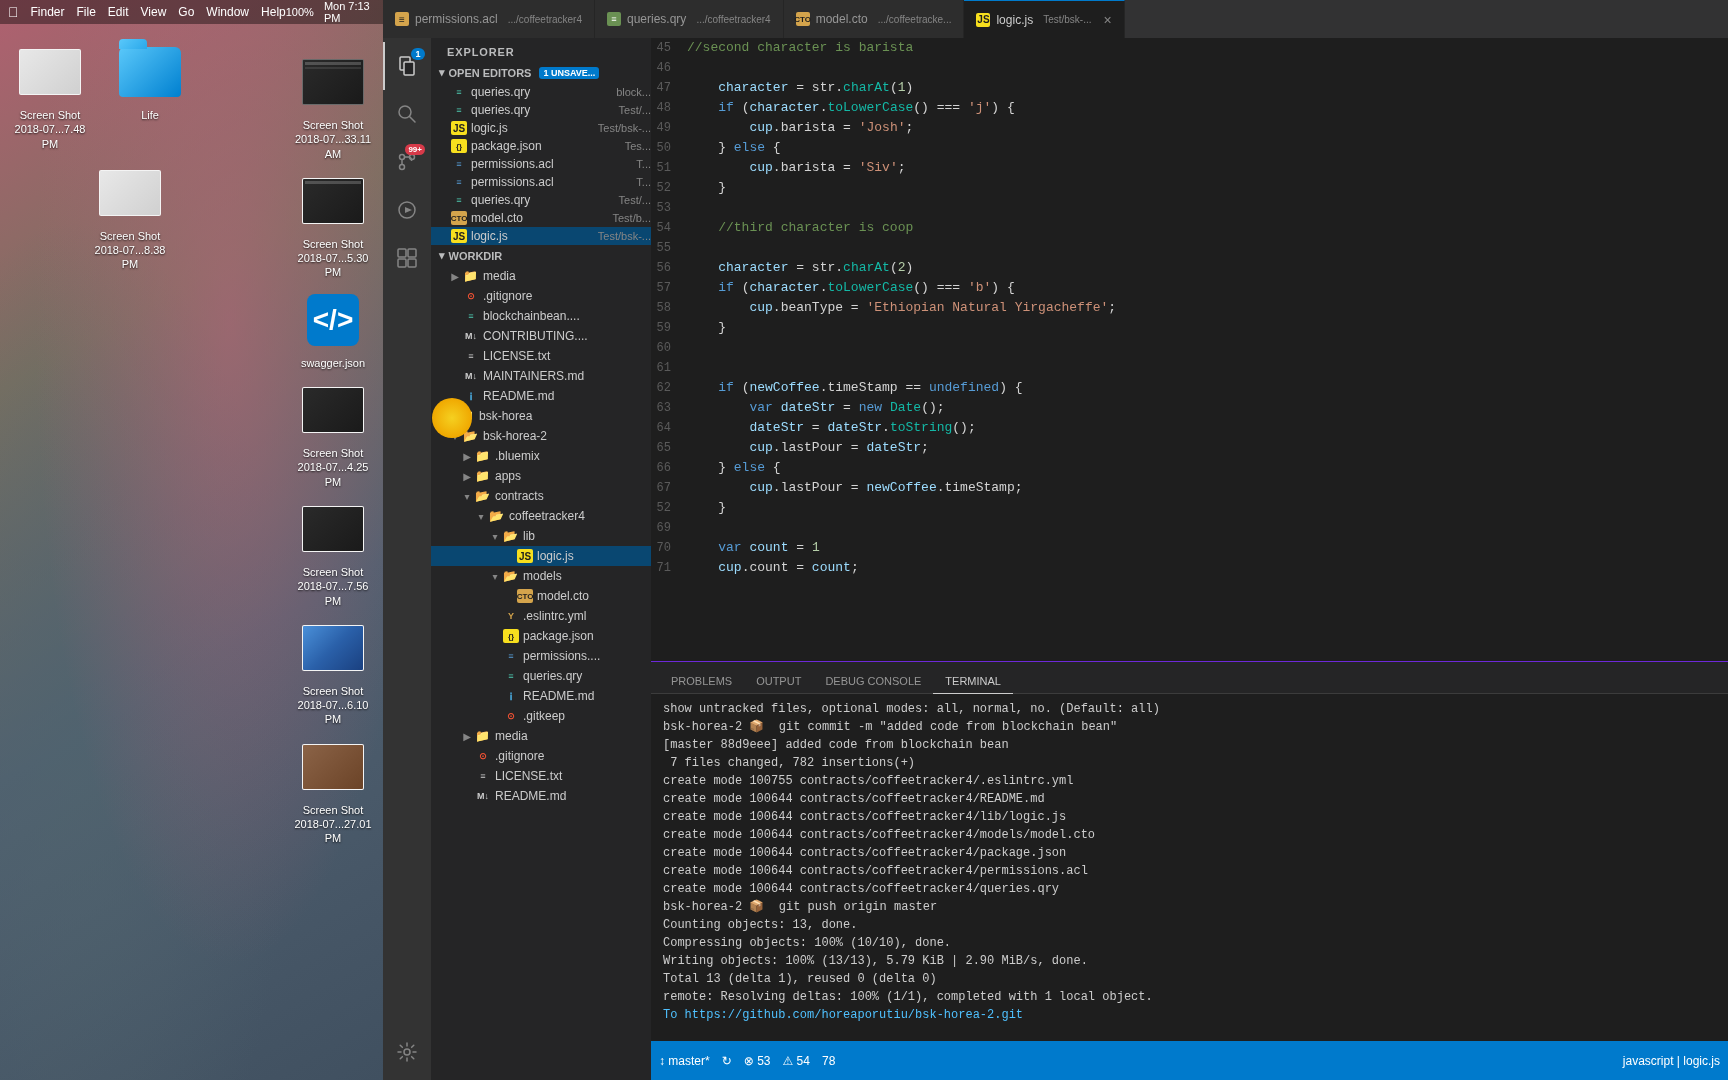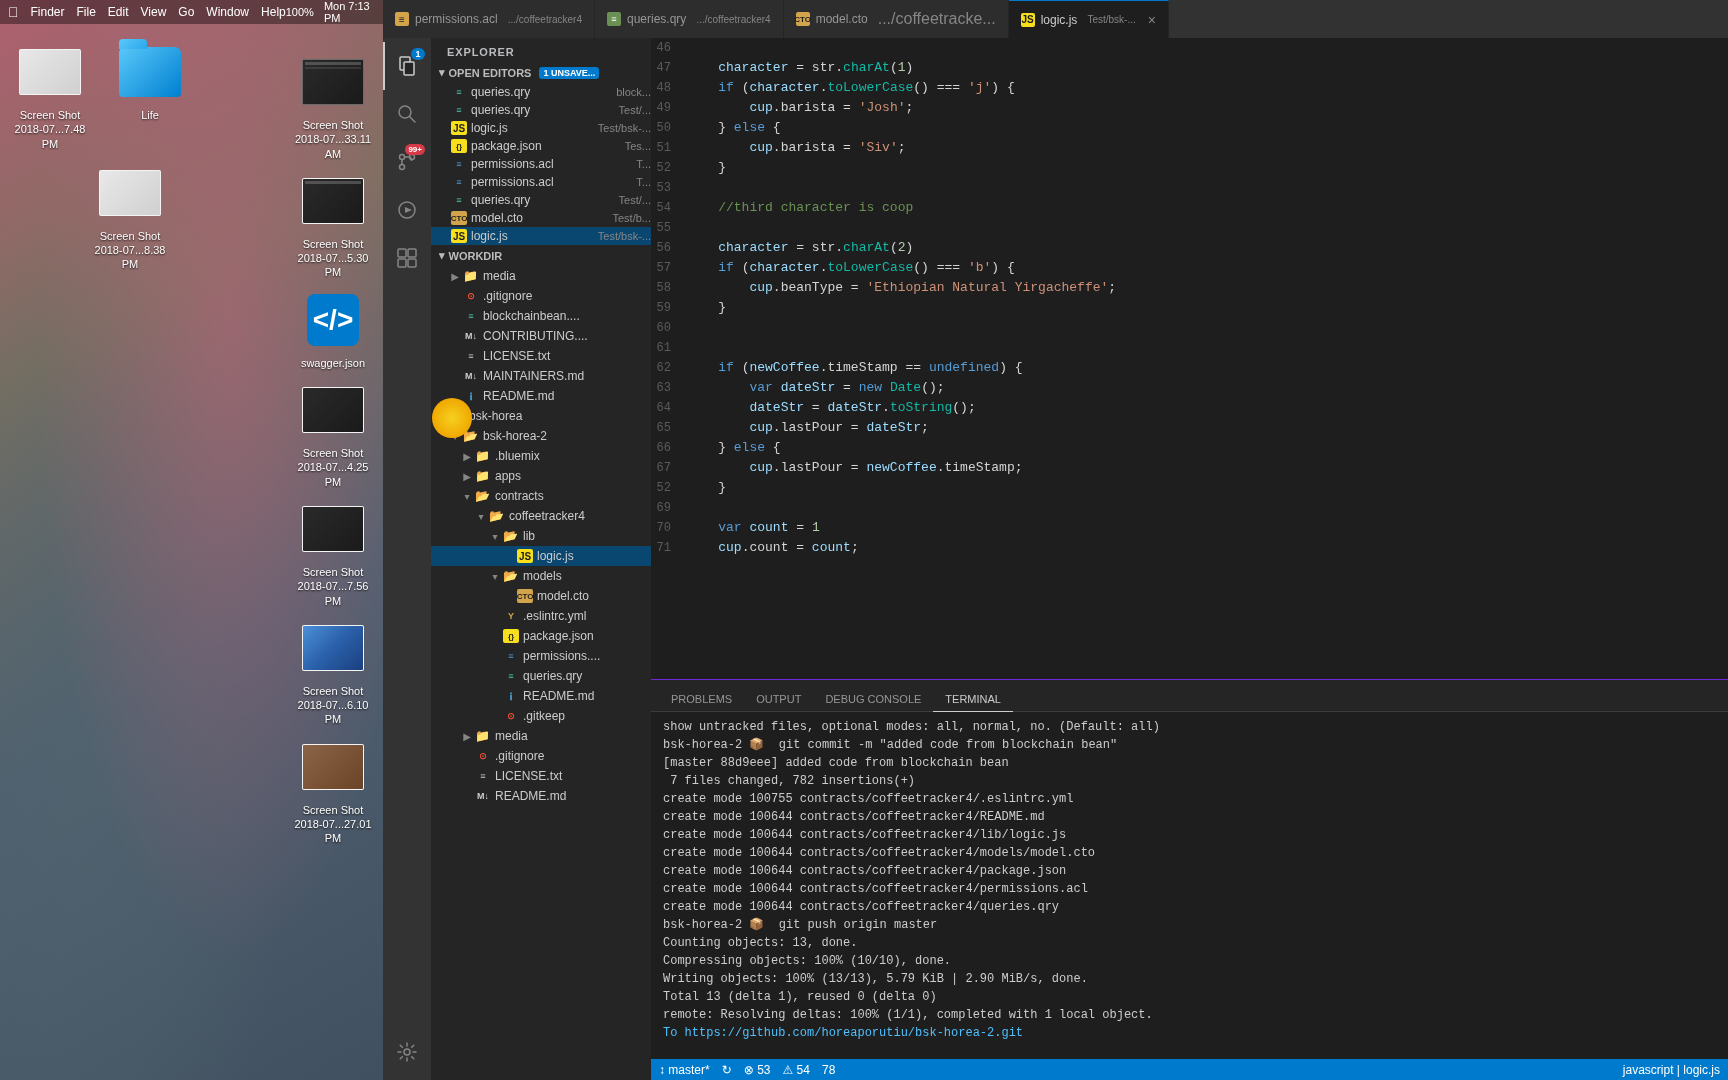--- a/index.html
+++ b/index.html
@@ -495,21 +495,21 @@
     .terminal-content::-webkit-scrollbar-track { background: transparent; }
     .terminal-content::-webkit-scrollbar-thumb { background: #424242; }
 
     .term-line { white-space: pre-wrap; word-break: break-all; }
     .term-cmd { color: #cccccc; }
     .term-prompt { color: #cccccc; }
     .term-url { color: #4fc1ff; }
 
     
     .statusbar {
-      height: 21px;
+      height: 39px;
       background: #007acc;
       display: flex;
       align-items: center;
       padding: 0 8px;
       font-size: 12px;
       color: white;
       flex-shrink: 0;
     }
 
     .statusbar-left {
@@ -678,21 +678,21 @@
         <span style="color:#858585;margin-left:4px;font-size:10px">.../coffeetracker4</span>
       </div>
       <div class="vscode-tab">
         <span class="tab-icon tab-icon-qry">≡</span>
         <span>queries.qry</span>
         <span style="color:#858585;margin-left:4px;font-size:10px">.../coffeetracker4</span>
       </div>
       <div class="vscode-tab">
         <span class="tab-icon tab-icon-cto">CTO</span>
         <span>model.cto</span>
-        <span style="color:#858585;margin-left:4px;font-size:16px">.../coffeetracke...</span>
+        <span style="color:#858585;margin-left:4px;font-size:10px">.../coffeetracke...</span>
       </div>
       <div class="vscode-tab active">
         <span class="tab-icon tab-icon-js">JS</span>
         <span>logic.js</span>
         <span style="color:#858585;margin-left:4px;font-size:10px">Test/bsk-...</span>
         <span style="margin-left:6px;color:#858585;font-size:14px;">×</span>
       </div>
     </div>
   </div>
 
@@ -833,21 +833,21 @@
       <div class="tree-item" style="padding-left:16px">
         <span class="tree-arrow" style="visibility:hidden">▶</span>
         <span class="tree-file-icon icon-md">M↓</span>
         <span class="tree-label">MAINTAINERS.md</span>
       </div>
       <div class="tree-item" style="padding-left:16px">
         <span class="tree-arrow" style="visibility:hidden">▶</span>
         <span class="tree-file-icon" style="color:#4fc1ff;font-size:10px;">ℹ</span>
         <span class="tree-label">README.md</span>
       </div>
-      <div class="tree-item" style="padding-left:2px">
+      <div class="tree-item" style="padding-left:12px">
         <span class="tree-arrow">▶</span>
         <span class="tree-file-icon icon-folder">📁</span>
         <span class="tree-label">bsk-horea</span>
       </div>
       <div class="tree-item" style="padding-left:16px">
         <span class="tree-arrow">▾</span>
         <span class="tree-file-icon icon-folder-open">📂</span>
         <span class="tree-label">bsk-horea-2</span>
       </div>
       <div class="tree-item" style="padding-left:28px">
@@ -940,20 +940,24 @@
         <span class="tree-file-icon icon-md">M↓</span>
         <span class="tree-label">README.md</span>
       </div>
     </div>
 
     <div class="editor-area">
 
       <div class="code-editor">
         <div class="code-lines">
 
+          <div class="code-line">
+            <span class="line-num">45</span>
+            <span class="line-content"><span class="comment">//second character is barista</span></span>
+          </div>
           <div class="code-line">
             <span class="line-num">46</span>
             <span class="line-content"></span>
           </div>
           <div class="code-line">
             <span class="line-num">47</span>
             <span class="line-content">    <span class="var">character</span> <span class="op">=</span> str.<span class="fn">charAt</span>(<span class="num">1</span>)</span>
           </div>
           <div class="code-line">
             <span class="line-num">48</span>

